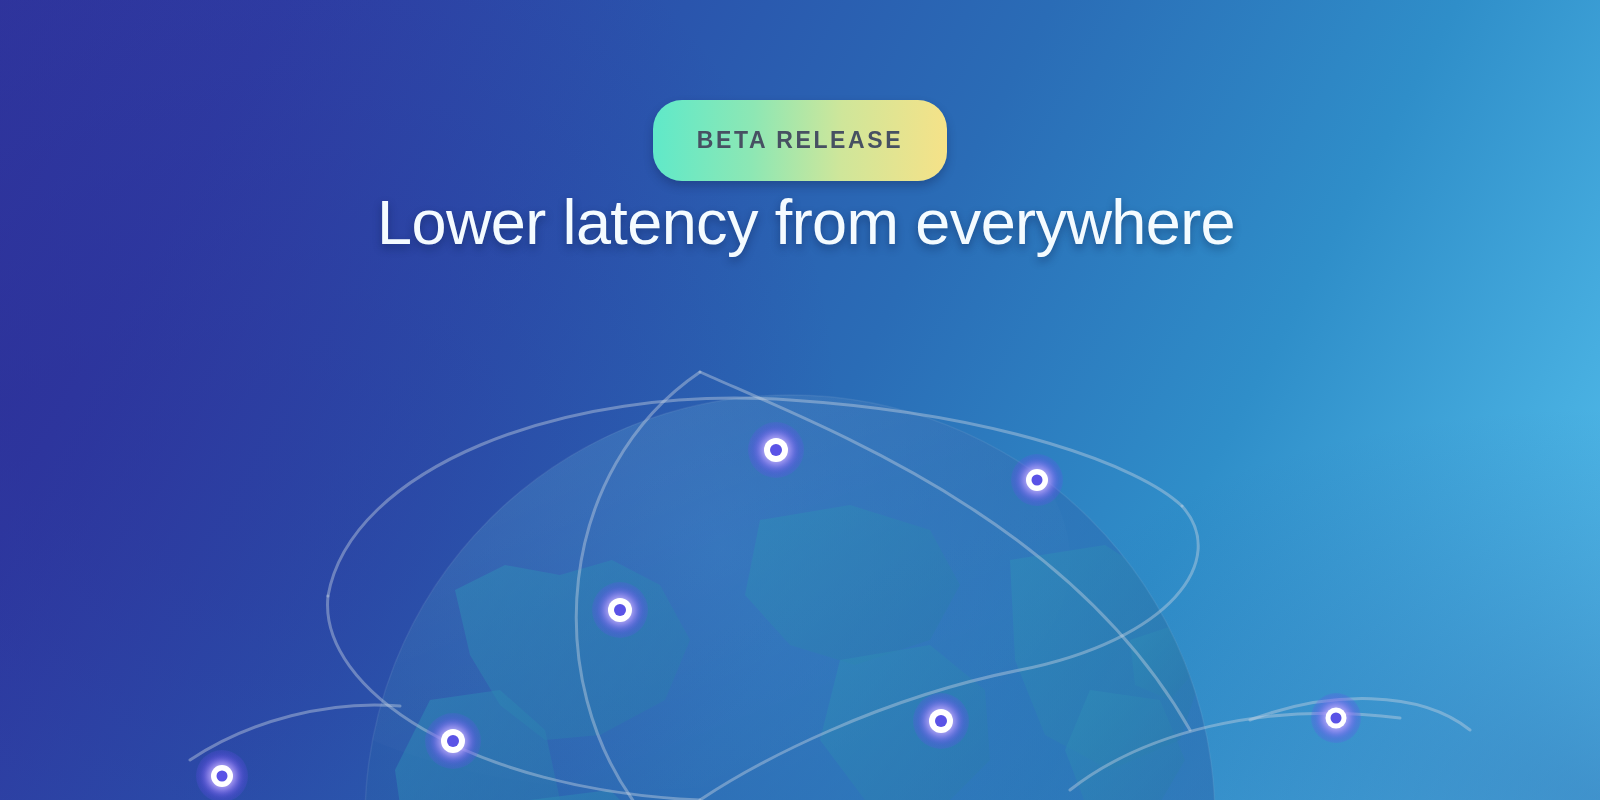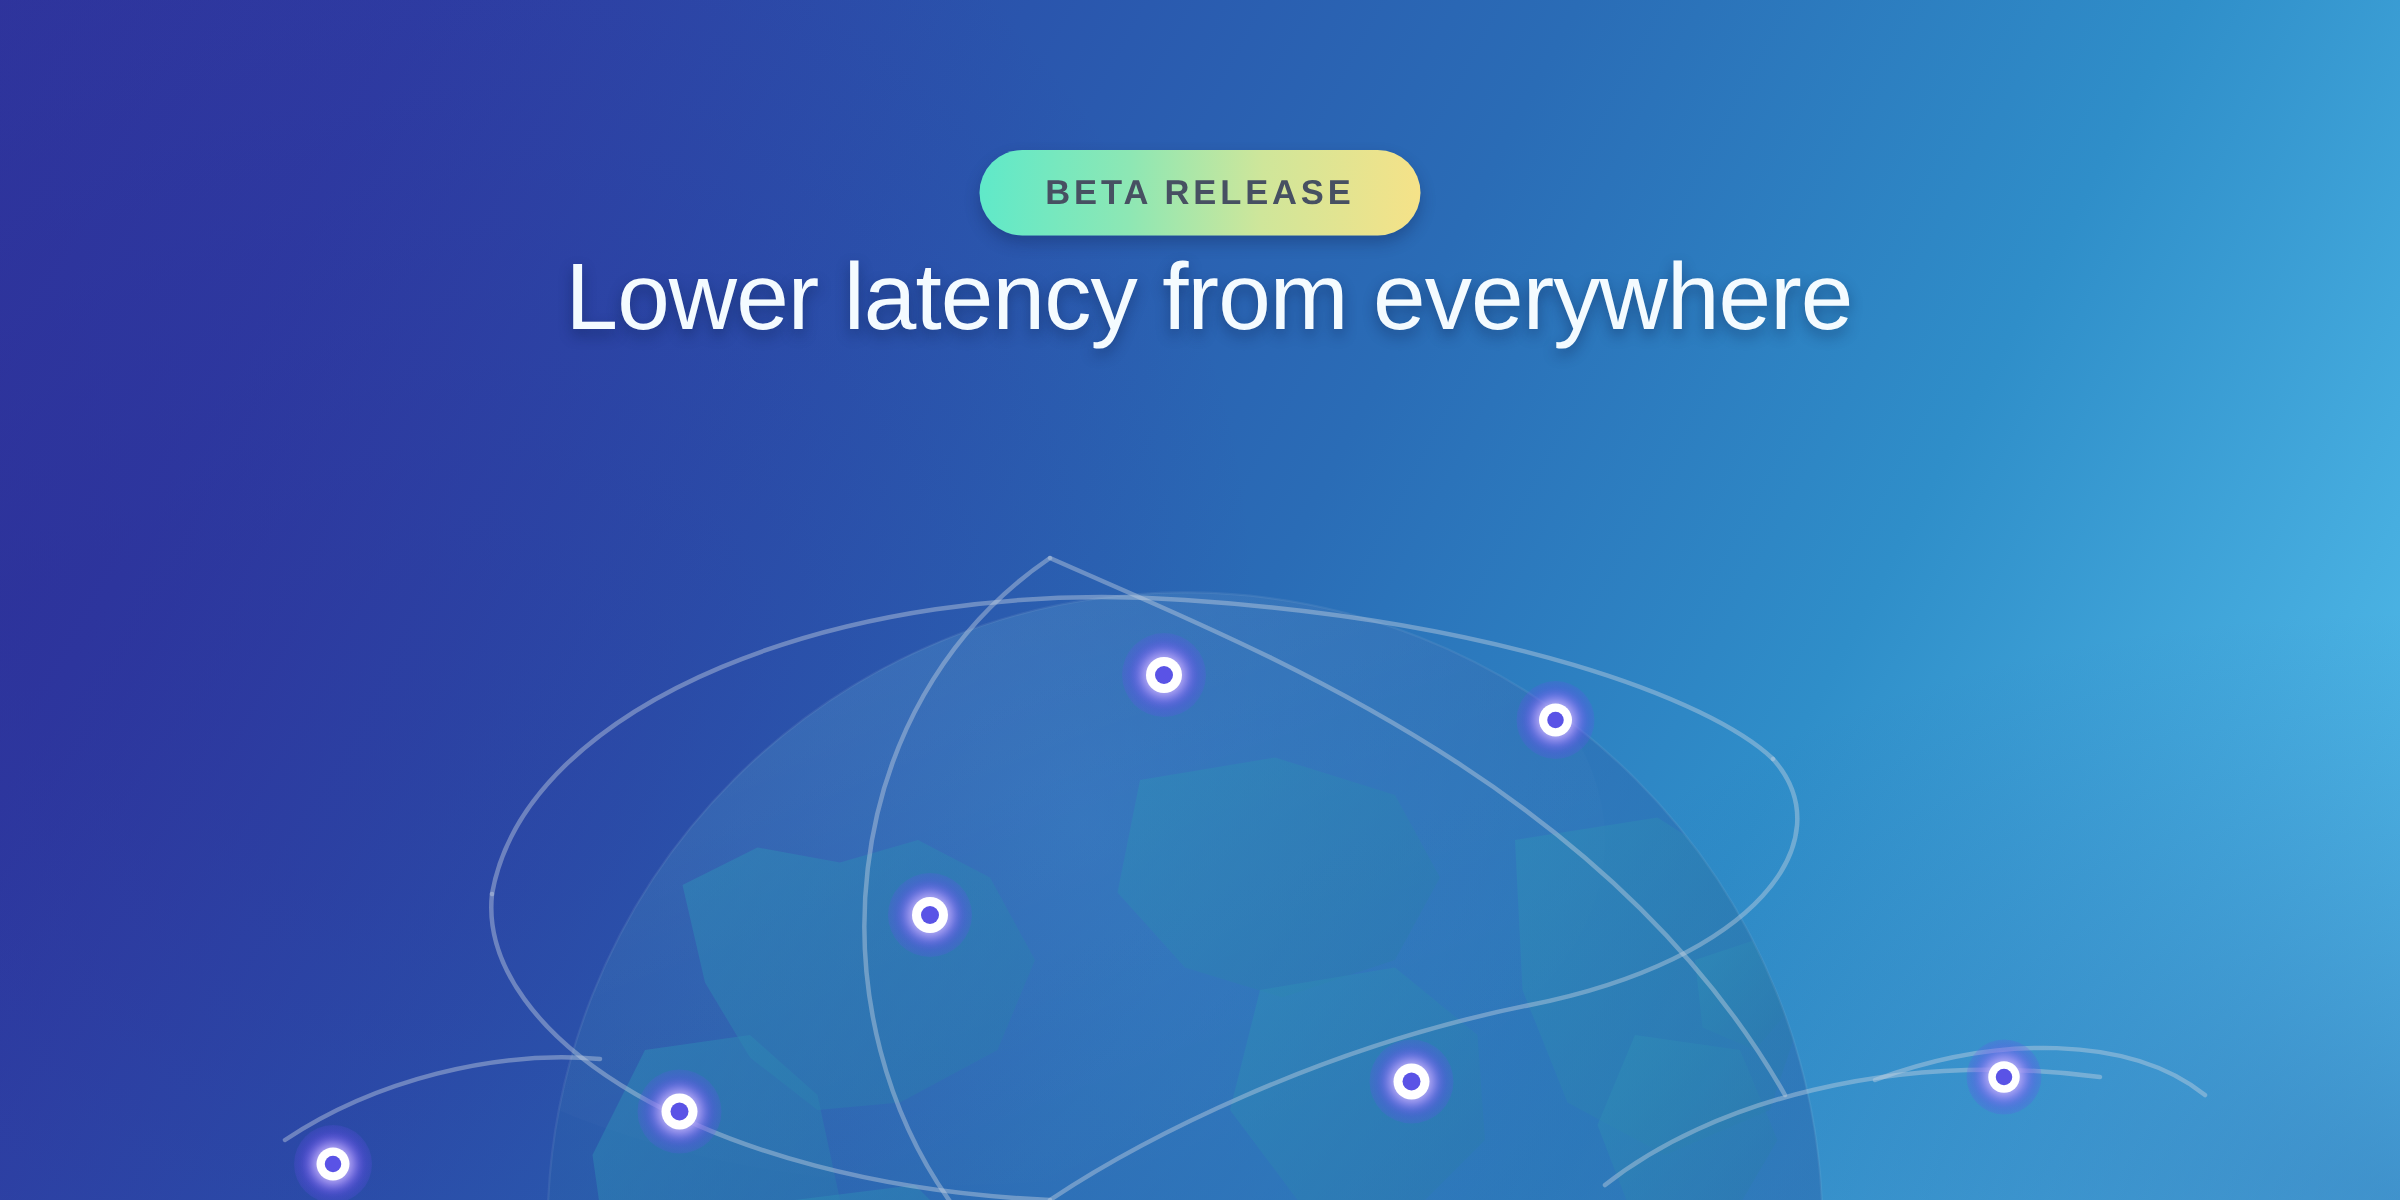--- a/index.html
+++ b/index.html
@@ -60,21 +60,21 @@
     position: absolute;
     left: 0;
     top: 0;
     width: 1600px;
     text-align: center;
   }
 
   #badge {
     display: inline-block;
     margin-top: 100px;
-    padding: 0 44px;
+    padding: 12px 44px;
     height: 57px;
     line-height: 57px;
     border-radius: 29px;
     background: linear-gradient(92deg, #5fe9c9 0%, #8de7b4 34%, #cfe69a 64%, #f6e288 100%);
     box-shadow: 0 5px 10px rgba(12, 26, 70, 0.30);
     color: #475062;
     font-size: 23px;
     font-weight: bold;
     letter-spacing: 2.6px;
     white-space: nowrap;

